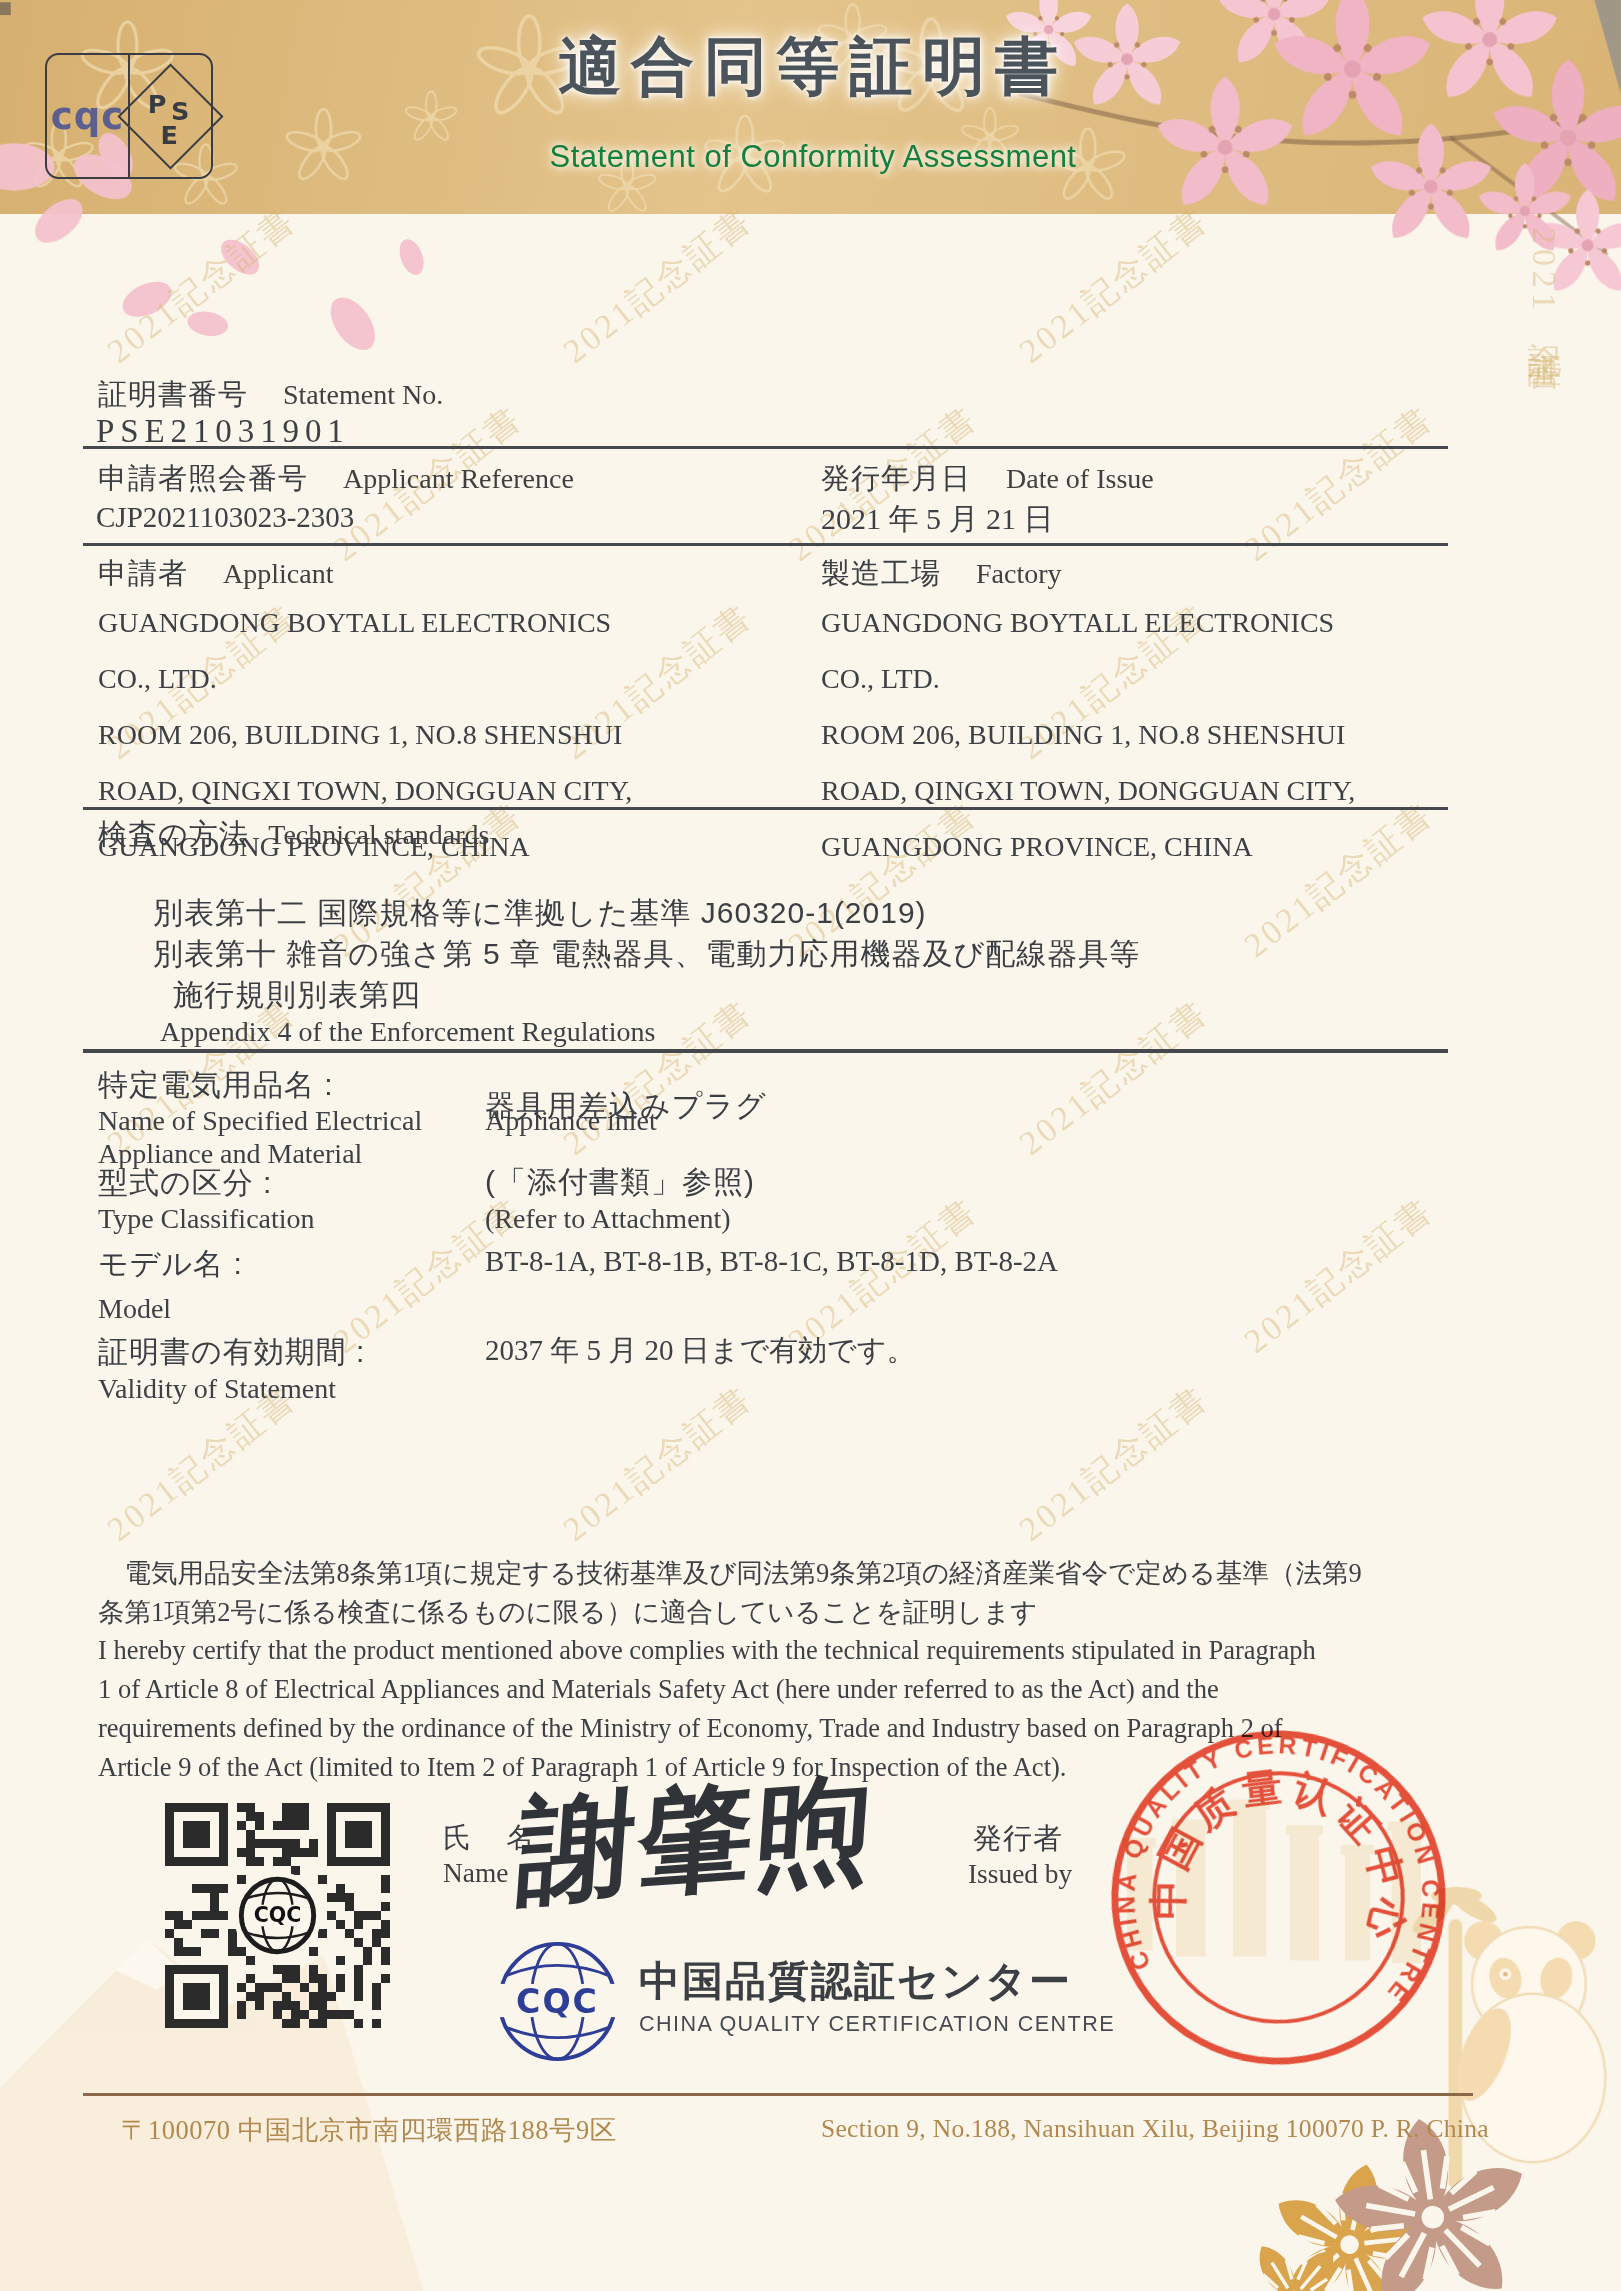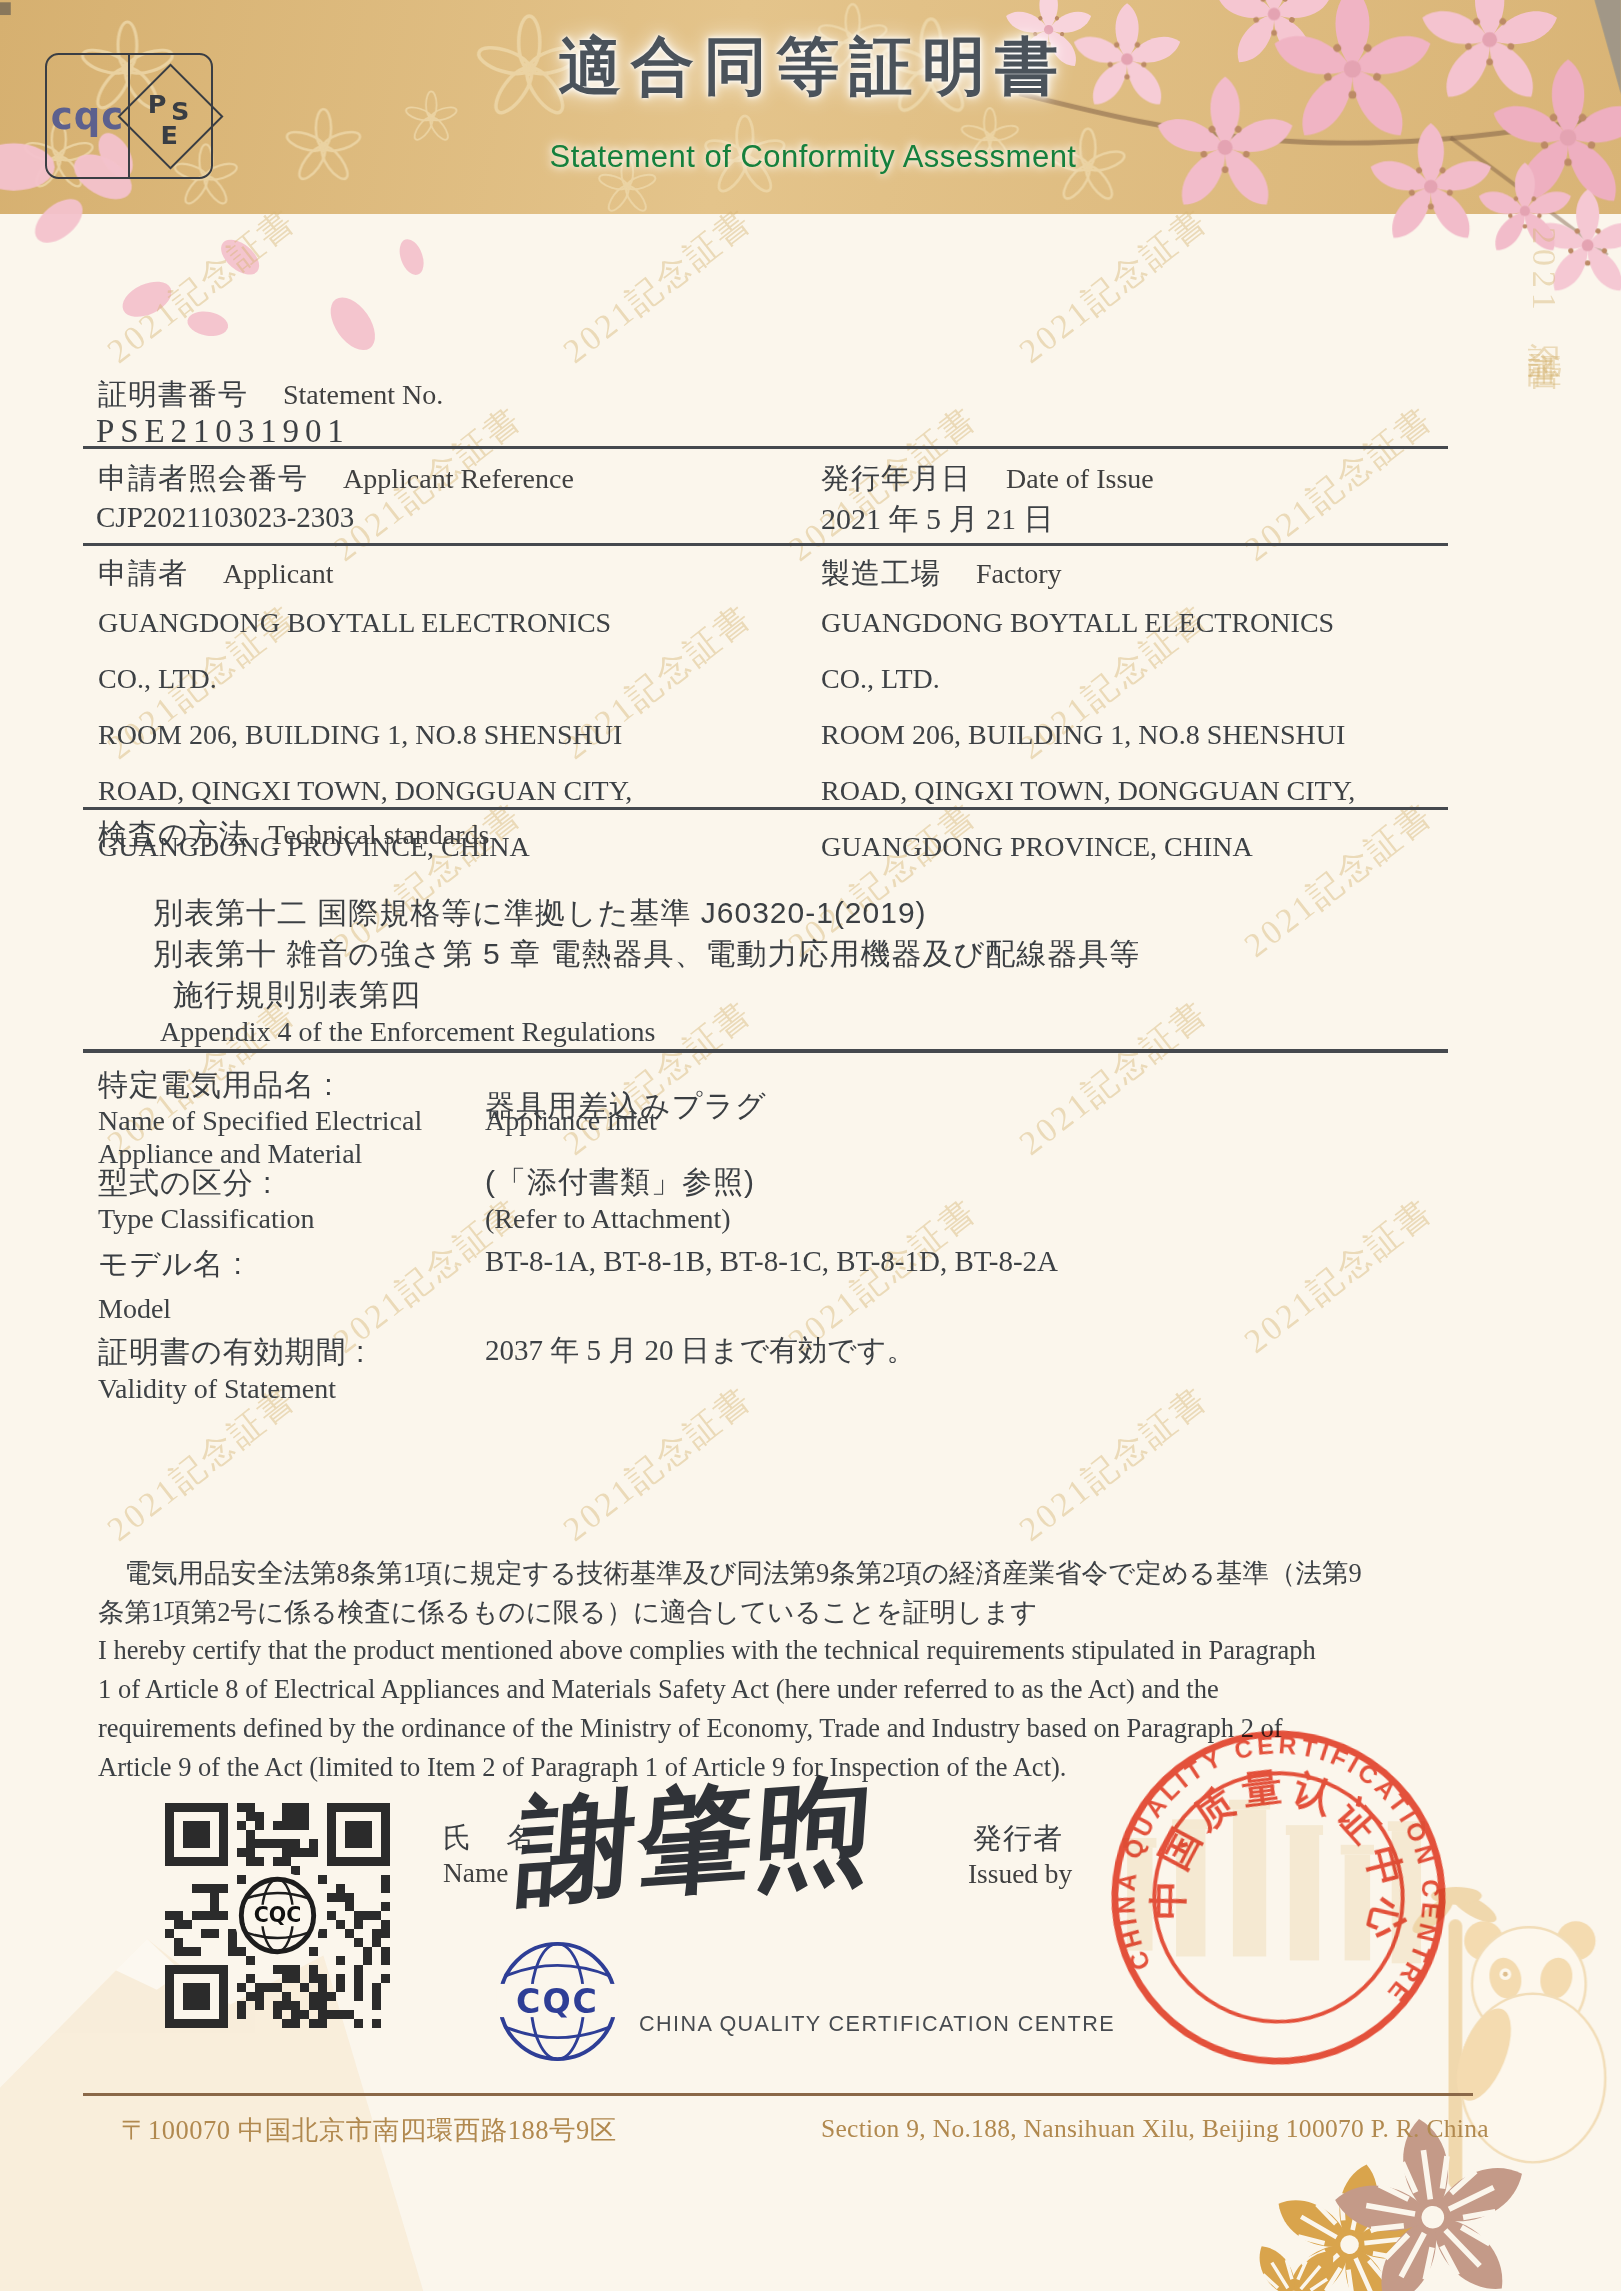--- a/index.html
+++ b/index.html
@@ -529,20 +529,21 @@
   <div class="t en" style="left:968px;top:1859px;font-size:27.4px">Issued by</div>
 
   <svg id="globe" width="125" height="125" viewBox="0 0 128 128">
     <circle cx="64" cy="64" r="59" fill="none" stroke="#2e3e96" stroke-width="4"></circle>
     <ellipse cx="64" cy="64" rx="27" ry="59" fill="none" stroke="#2e3e96" stroke-width="3"></ellipse>
     <path d="M10 38 Q64 16 118 38" fill="none" stroke="#2e3e96" stroke-width="3"></path>
     <path d="M10 90 Q64 112 118 90" fill="none" stroke="#2e3e96" stroke-width="3"></path>
     <rect x="2" y="46" width="124" height="34" fill="#fbf6ec"></rect>
     <text x="64" y="76" text-anchor="middle" font-family="DejaVu Sans, sans-serif" font-weight="bold" font-size="34" letter-spacing="2" fill="#2e3e96">CQC</text>
   </svg>
+  <div class="t orgjp" style="left:639px;top:1954px">中国品質認証センター</div>
   <div class="t orgen" style="left:639px;top:2011px">CHINA QUALITY CERTIFICATION  CENTRE</div>
 
   <svg id="stamp" width="345" height="345" viewBox="0 0 350 350">
     <defs>
       <path id="stampOuterPath" d="M 55.4 258.8 A 146 146 0 1 1 294.6 258.8"></path>
       <path id="stampInnerPath" d="M 82.9 208.5 A 98 98 0 1 1 267.1 208.5"></path>
     </defs>
     <circle cx="175" cy="175" r="166" fill="none" stroke="#e5402a" stroke-width="7"></circle>
     <circle cx="175" cy="175" r="126" fill="none" stroke="#e5402a" stroke-width="4"></circle>
     <text font-family="Liberation Sans, sans-serif" font-weight="bold" font-size="25" letter-spacing="4" fill="#e5402a">

